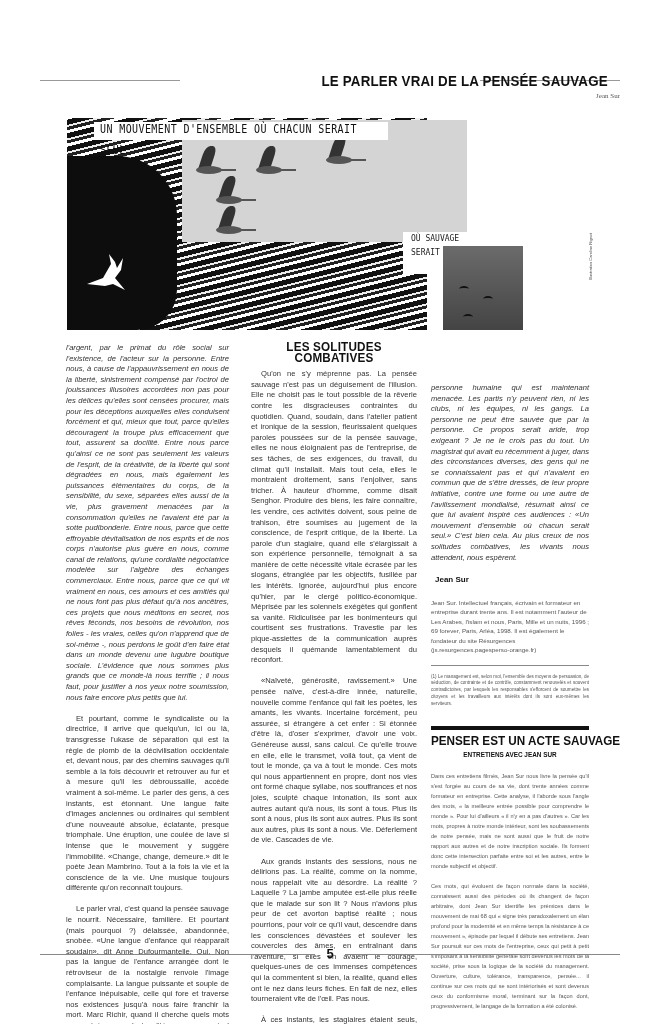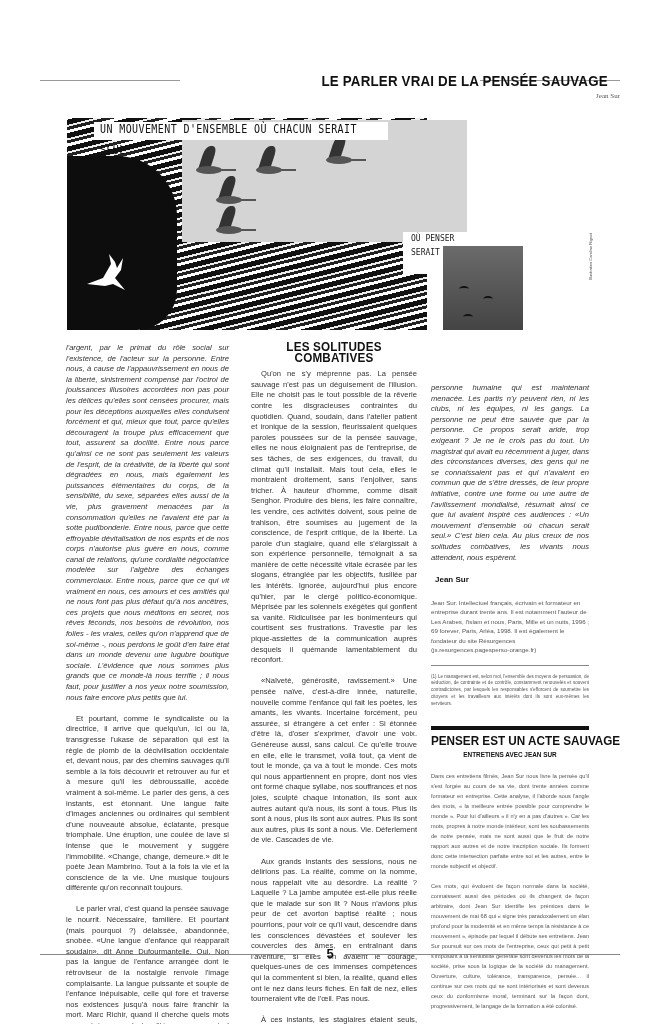--- a/index.html
+++ b/index.html
@@ -93,21 +93,21 @@
         <div class="neck"></div>
       </div>
   </div>
   <svg class="white-crane" viewBox="0 0 44 38">
     <path d="M2 30 L18 24 L26 10 L24 0 L30 8 L32 14 L38 4 L36 16 L30 24 L40 36 L28 30 L20 32 Z" fill="#fff"></path>
   </svg>
   <div class="title-strip">
     <span>UN MOUVEMENT D'ENSEMBLE OÙ CHACUN SERAIT SEUL</span>
   </div>
   <div class="hand-note">
-    <div>OÙ PENSER</div>
+    <div>OÙ SAUVAGE</div>
     <div>SERAIT SEUL</div>
   </div>
   <div class="photo-right">
     <div class="bird" style="left:16px;top:40px"></div>
     <div class="bird" style="left:40px;top:50px"></div>
     <div class="bird" style="left:20px;top:68px"></div>
   </div>
 </div>
 <div class="credit">Illustration Caroline Rignot</div>
 

